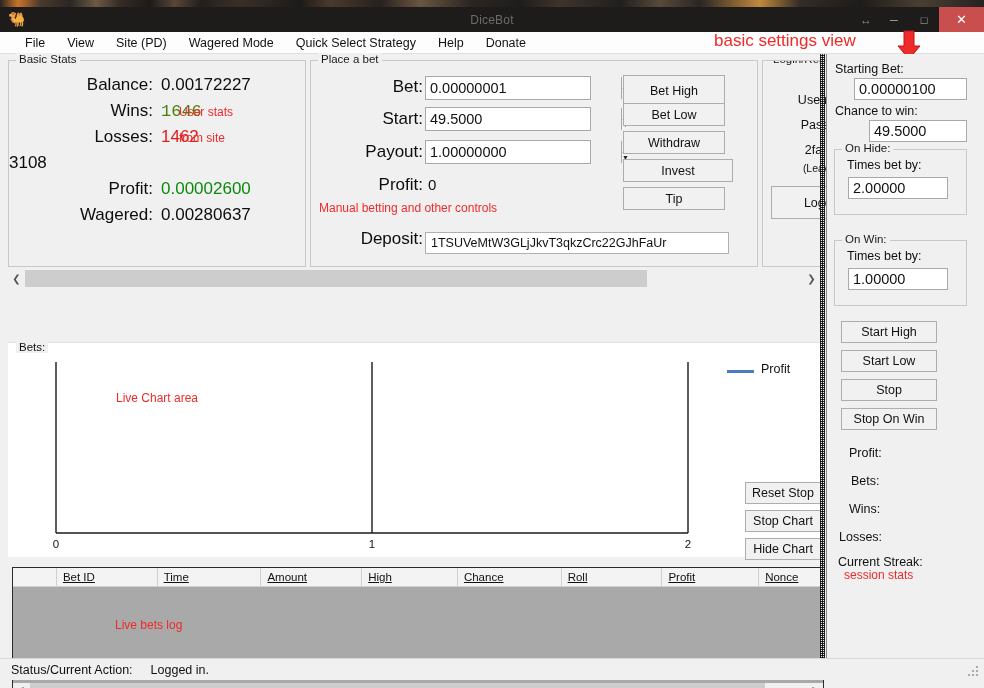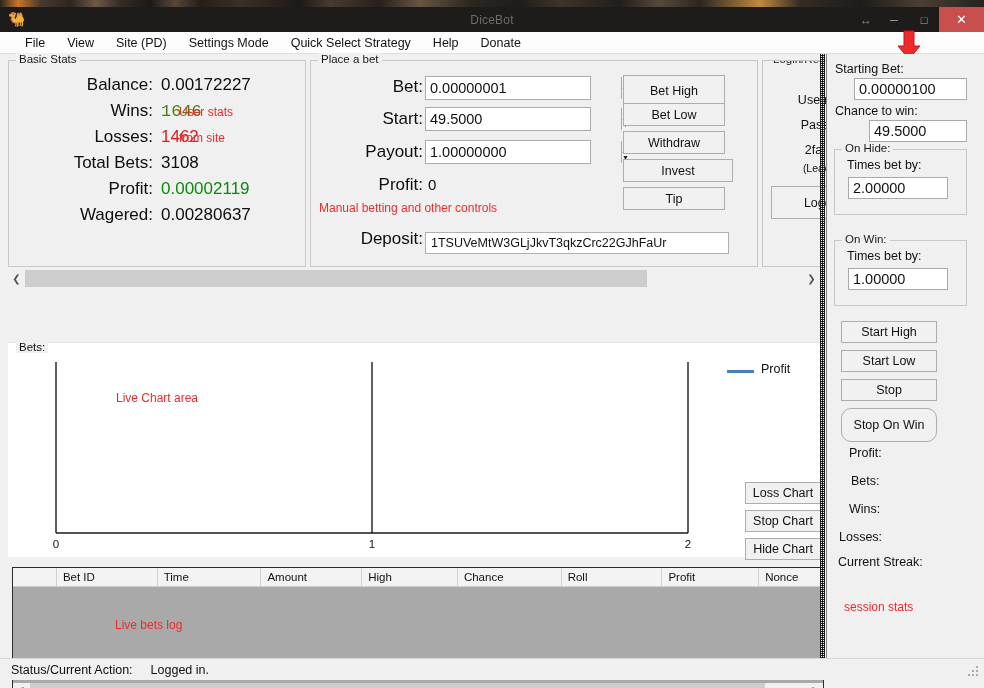--- a/index.html
+++ b/index.html
@@ -230,21 +230,21 @@
   #betslog {
     position: absolute; left: 8px; top: 513px; width: 812px; height: 134px;
     border: 1px solid #2b2b2b; background: #a9a9a9;
   }
   .log-header {
     position: absolute; top: 0; left: 0; right: 0; height: 19px;
     background: #f3f3f3; display: flex; border-bottom: 1px solid #cfcfcf;
   }
   .log-header .col {
     border-right: 1px solid #d0d0d0; font-size: 11.5px; color: #111;
-    padding: 3px 0 0 6px; height: 19px;
+    padding: 3px 0 0 6px; height: 19px; text-decoration: underline;
   }
   .log-body { position: absolute; top: 19px; left: 0; right: 0; bottom: 17px; background:#a9a9a9; }
 
   
   .settings {
     position: absolute; left: 826px; top: 0; width: 154px; height: 604px;
     background: #f0f0f0; border-left: 1px solid #8b8b8b;
   }
   .set-lab { position: absolute; font-size: 12.5px; color: #111; white-space: nowrap; }
 
@@ -281,26 +281,27 @@
       <div class="win-btn">─</div>
       <div class="win-btn">□</div>
       <div class="win-btn close">✕</div>
     </div>
   </div>
 
   <div class="menubar">
     <div class="menu-item">File</div>
     <div class="menu-item">View</div>
     <div class="menu-item">Site (PD)</div>
-    <div class="menu-item">Settings Mode</div>
+    <div class="menu-item">Wagered Mode</div>
     <div class="menu-item">Quick Select Strategy</div>
     <div class="menu-item">Help</div>
     <div class="menu-item">Donate</div>
   </div>
 
+  <div class="annot" style="left:714px; top:31px; font-size:17px;">basic settings view</div>
   <svg class="red-arrow" viewBox="0 0 26 30">
     <polygon points="8,1 18,1 18,16 24,16 13,29 2,16 8,16" fill="#ee2b2b" stroke="#c41414" stroke-width="1"></polygon>
   </svg>
 
   <div class="left-dark"></div>
   <div class="right-dark"></div>
   <div class="bottom-dark"></div>
 
   <div class="client">
 
@@ -315,26 +316,25 @@
         </div>
         <div class="stat-row" style="left:0; top:40px;">
           <div class="stat-label">Wins:</div>
           <div class="stat-value green">1646</div>
         </div>
         <div class="stat-row" style="left:0; top:66px;">
           <div class="stat-label">Losses:</div>
           <div class="stat-value red">1462</div>
         </div>
         <div class="stat-row" style="left:0; top:92px;">
-          <div class="stat-label">Total Bets:</div>
           <div class="stat-value">3108</div>
         </div>
         <div class="stat-row" style="left:0; top:118px;">
           <div class="stat-label">Profit:</div>
-          <div class="stat-value dgreen">0.00002119</div>
+          <div class="stat-value dgreen">0.00002600</div>
         </div>
         <div class="stat-row" style="left:0; top:144px;">
           <div class="stat-label">Wagered:</div>
           <div class="stat-value">0.00280637</div>
         </div>
 
         <div class="annot" style="left:170px; top:44px;">User stats</div>
         <div class="annot" style="left:170px; top:70px;">from site</div>
       </div>
 
@@ -414,21 +414,21 @@
           <text x="48" y="205" font-family="Liberation Sans, sans-serif" font-size="11.5" fill="#111" text-anchor="middle">0</text>
           <text x="364" y="205" font-family="Liberation Sans, sans-serif" font-size="11.5" fill="#111" text-anchor="middle">1</text>
           <text x="680" y="205" font-family="Liberation Sans, sans-serif" font-size="11.5" fill="#111" text-anchor="middle">2</text>
         </svg>
         <div class="annot" style="left:108px; top:48px;">Live Chart area</div>
       </div>
 
       <div class="legend-line"></div>
       <div class="legend-text">Profit</div>
 
-      <div class="btn" style="left:741px; top:428px; width:76px; height:22px;">Loss Chart</div>
+      <div class="btn" style="left:741px; top:428px; width:76px; height:22px;">Reset Stop</div>
       <div class="btn" style="left:741px; top:456px; width:76px; height:22px;">Stop Chart</div>
       <div class="btn" style="left:741px; top:484px; width:76px; height:22px;">Hide Chart</div>
 
       <div id="betslog">
         <div class="log-header">
           <div class="col" style="width:44px;"></div>
           <div class="col" style="width:101px;">Bet ID</div>
           <div class="col" style="width:104px;">Time</div>
           <div class="col" style="width:101px;">Amount</div>
           <div class="col" style="width:96px;">High</div>
@@ -481,29 +481,29 @@
         <div class="set-lab" style="left:12px; top:8px;">Times bet by:</div>
         <div class="spinbox" style="left:13px; top:27px; width:100px; height:22px;">
           <input type="text" value="1.00000" style="">
 
         </div>
       </div>
 
       <div class="btn" style="left:14px; top:267px; width:96px; height:22px;">Start High</div>
       <div class="btn" style="left:14px; top:296px; width:96px; height:22px;">Start Low</div>
       <div class="btn" style="left:14px; top:325px; width:96px; height:22px;">Stop</div>
-      <div class="btn" style="left:14px; top:354px; width:96px; height:34px;border-radius:10px;">Stop On Win</div>
+      <div class="btn" style="left:14px; top:354px; width:96px; height:22px;">Stop On Win</div>
 
       <div class="set-lab" style="left:22px; top:392px;">Profit:</div>
       <div class="set-lab" style="left:24px; top:420px;">Bets:</div>
       <div class="set-lab" style="left:22px; top:448px;">Wins:</div>
       <div class="set-lab" style="left:12px; top:476px;">Losses:</div>
       <div class="set-lab" style="left:11px; top:501px;">Current Streak:</div>
 
-      <div class="annot" style="left:17px; top:514px;margin-top:32px;">session stats</div>
+      <div class="annot" style="left:17px; top:514px;">session stats</div>
     </div>
 
     <div class="statusbar">
       <div class="lab">Status/Current Action:</div>
       <div class="val">Logged in.</div>
     </div>
 
     <svg class="grip" viewBox="0 0 14 14">
       <circle cx="11" cy="11" r="1.1" fill="#9a9a9a"></circle>
       <circle cx="7" cy="11" r="1.1" fill="#9a9a9a"></circle>

